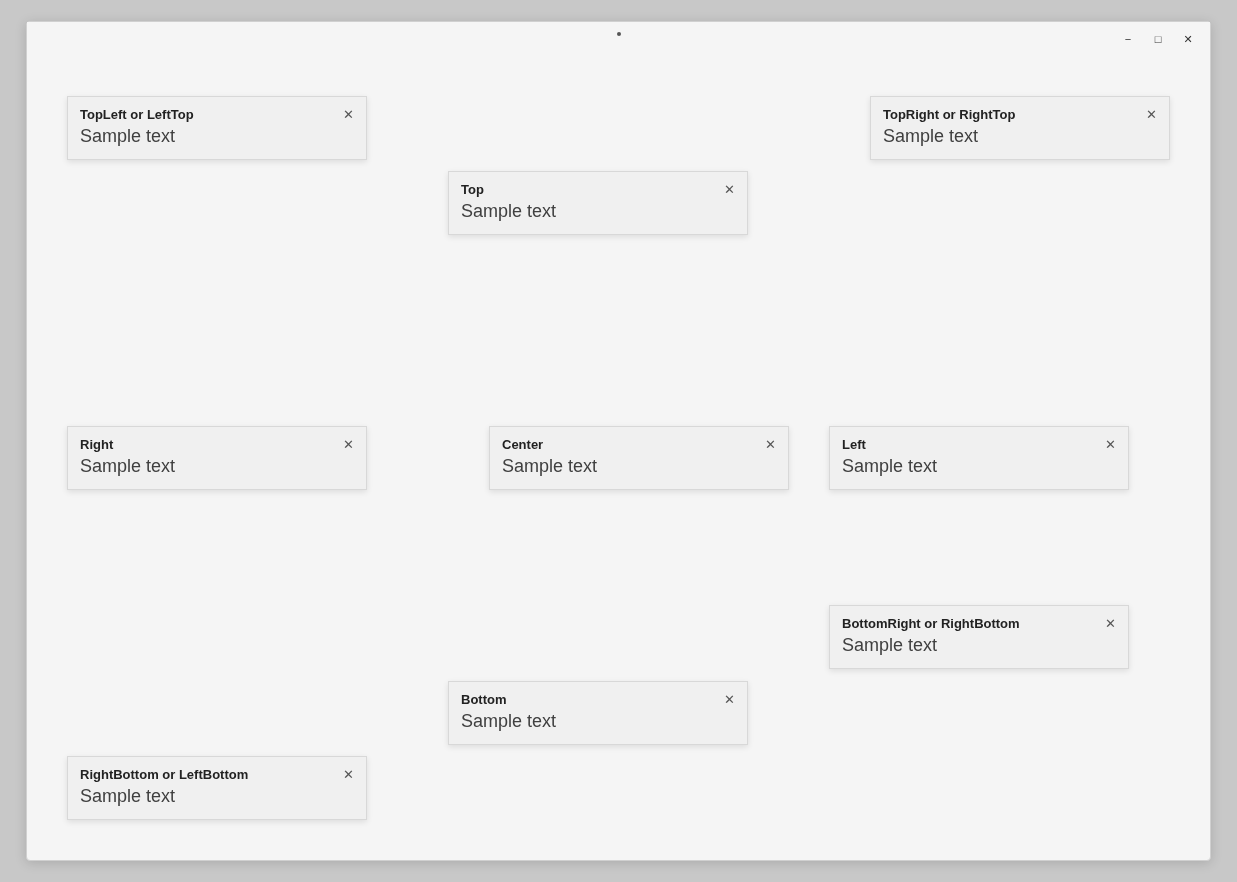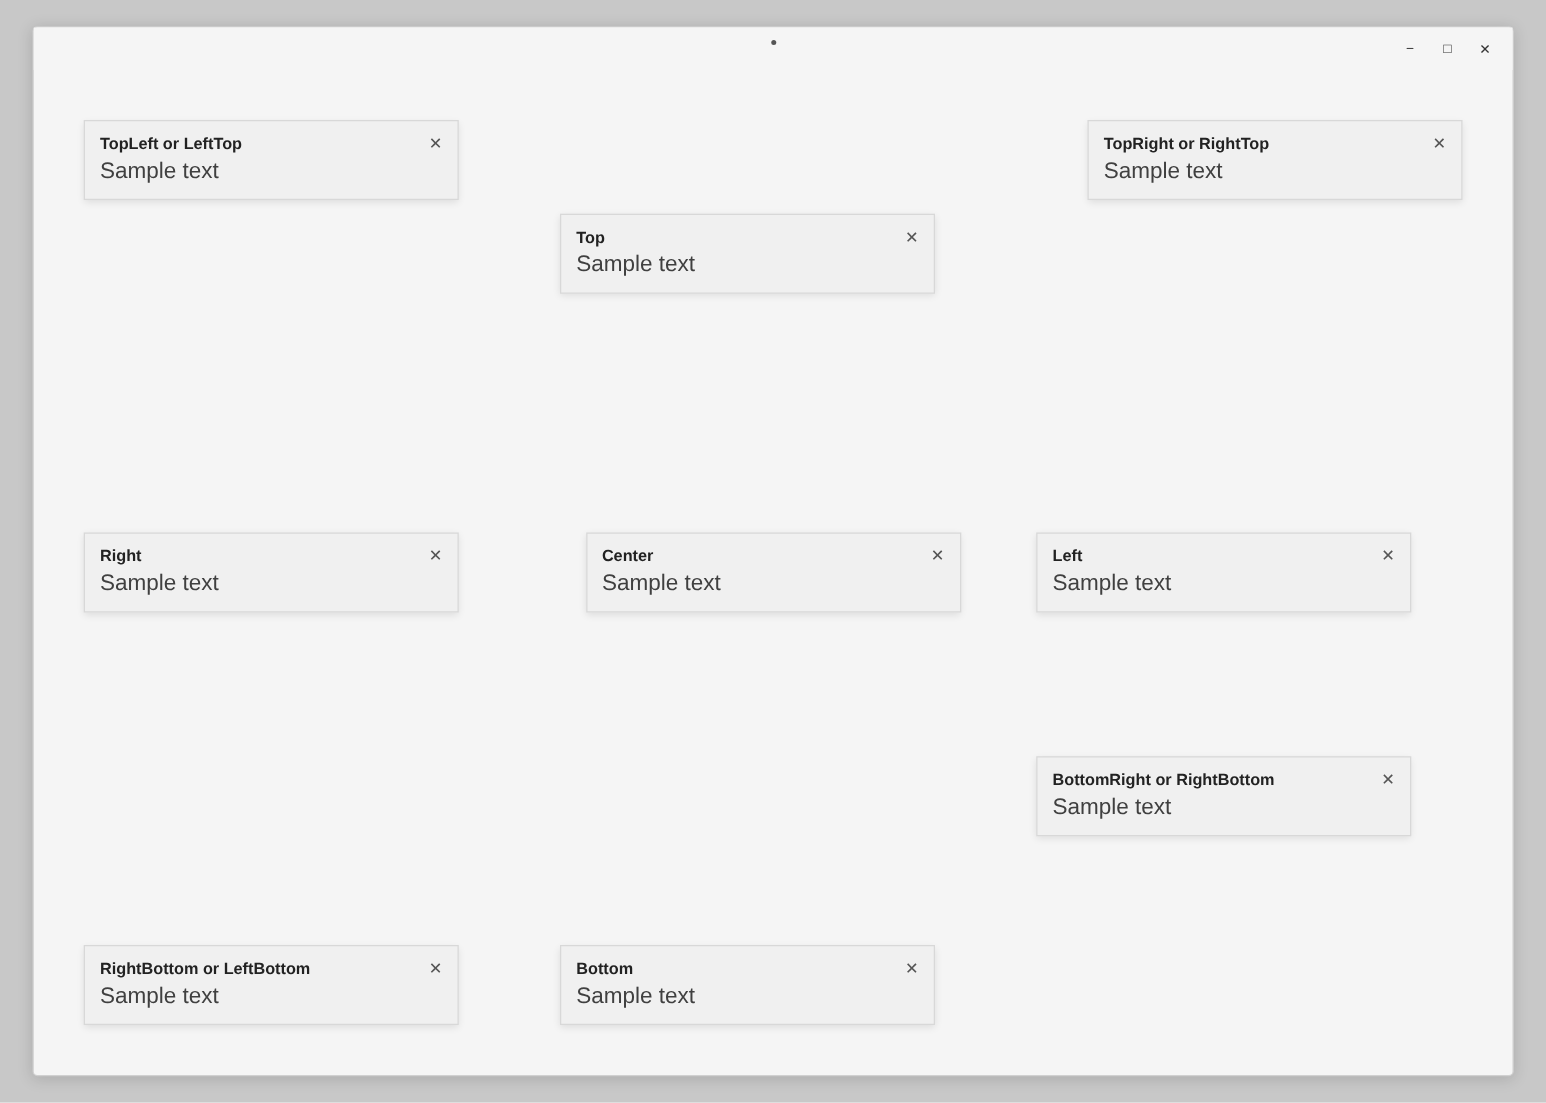--- a/index.html
+++ b/index.html
@@ -70,24 +70,24 @@
       display: flex;
       align-items: flex-start;
       justify-content: flex-start;
       padding: 20px;
     }
 
     .cell.top-left { align-items: flex-start; justify-content: flex-start; }
     .cell.top-center { align-items: center; justify-content: flex-start; }
     .cell.top-right { align-items: flex-start; justify-content: flex-end; }
     .cell.middle-left { align-items: center; justify-content: flex-start; }
-    .cell.middle-center { align-items: center; justify-content: center; }
+    .cell.middle-center { align-items: center; justify-content: flex-end; }
     .cell.middle-right { align-items: center; justify-content: flex-start; }
     .cell.bottom-left { align-items: flex-end; justify-content: flex-start; }
-    .cell.bottom-center { align-items: flex-end; justify-content: flex-start; }
+    .cell.bottom-center { align-items: center; justify-content: flex-start; }
     .cell.bottom-right { align-items: flex-start; justify-content: flex-start; }
 
     .toast-card {
       background: #f0f0f0;
       border: 1px solid #d8d8d8;
       border-radius: 0;
       box-shadow: 0 2px 6px rgba(0,0,0,0.1);
       width: 300px;
       padding: 10px 12px 12px 12px;
       position: relative;

